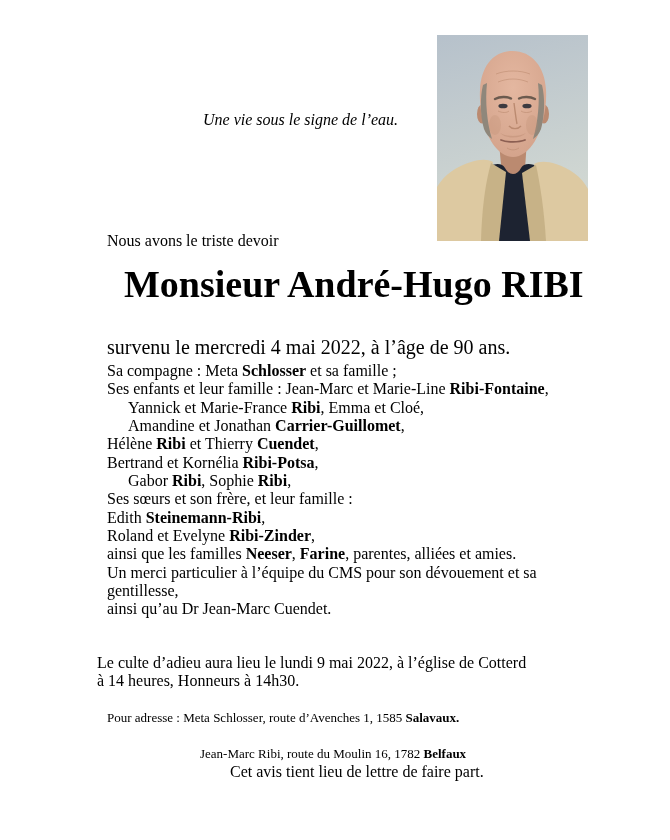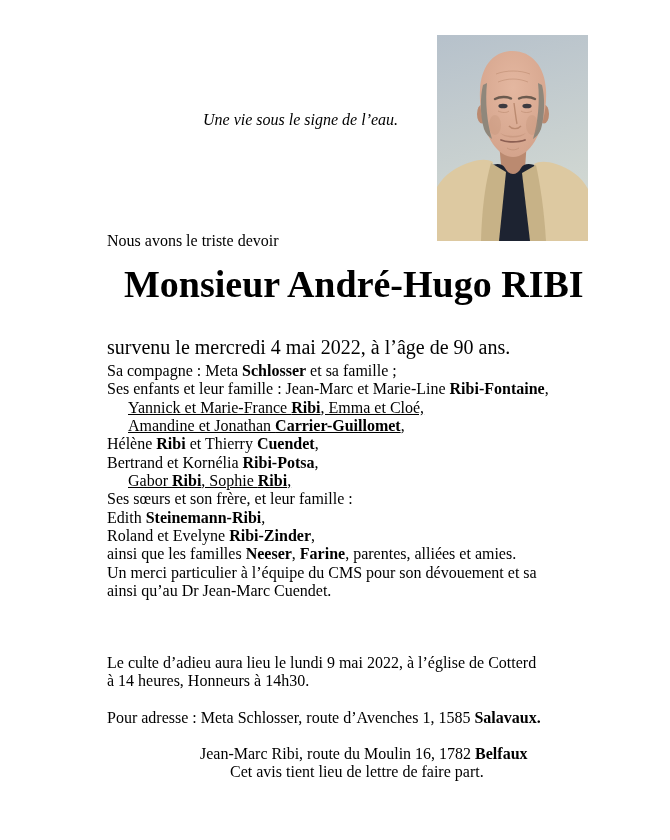--- a/index.html
+++ b/index.html
@@ -7,21 +7,21 @@
     width:670px; height:840px;
     background:#ffffff;
     position:relative;
     font-family:"Liberation Serif","DejaVu Serif",serif;
     color:#000;
     overflow:hidden;
   }
   .abs { position:absolute; }
   .line { white-space:nowrap; }
   .line .b { font-weight:bold; }
-  .indent-1 { padding-left:21px;text-decoration:underline; }
+  .indent-1 { padding-left:21px; }
   .indent-2 { padding-left:93px;margin-top:18px; }
 
   .epigraph {
     left:203px; top:111px;
     font-size:16px; font-style:italic; line-height:18.4px;text-align:right;
   }
   .intro {
     left:107px; top:211px;
     font-size:16px; line-height:21px;margin-top:19px;
   }
@@ -33,26 +33,26 @@
   }
   .death-line {
     left:107px; top:306px;
     font-size:20px; line-height:18.4px;margin-top:32px;
   }
   .family {
     left:107px; top:362px;
     font-size:16px; line-height:18.35px;
   }
   .ceremony {
-    left:107px; top:654px;
+    left:97px; top:654px;
     font-size:16px; line-height:18.35px;
   }
   .address {
     left:107px; top:709px;
-    font-size:16px; line-height:18.35px;
+    font-size:13px; line-height:18.35px;
   }
   .closing {
     left:230px; top:763px;
     font-size:16px; line-height:18.4px;
   }
   .photo {
     left:437px; top:35px; width:151px; height:206px;
   }
   .photo svg { display:block; width:151px; height:206px; }
 
@@ -142,20 +142,21 @@
     <div class="line indent-1"><span>Yannick et Marie-France </span><span class="b">Ribi</span><span>, Emma et Cloé,</span></div>
     <div class="line indent-1"><span>Amandine et Jonathan </span><span class="b">Carrier-Guillomet</span><span>,</span></div>
     <div class="line"><span>Hélène </span><span class="b">Ribi</span><span> et Thierry </span><span class="b">Cuendet</span><span>,</span></div>
     <div class="line"><span>Bertrand et Kornélia </span><span class="b">Ribi-Potsa</span><span>,</span></div>
     <div class="line indent-1"><span>Gabor </span><span class="b">Ribi</span><span>, Sophie </span><span class="b">Ribi</span><span>,</span></div>
     <div class="line"><span>Ses sœurs et son frère, et leur famille :</span></div>
     <div class="line"><span>Edith </span><span class="b">Steinemann-Ribi</span><span>,</span></div>
     <div class="line"><span>Roland et Evelyne </span><span class="b">Ribi-Zinder</span><span>,</span></div>
     <div class="line"><span>ainsi que les familles </span><span class="b">Neeser</span><span>, </span><span class="b">Farine</span><span>, parentes, alliées et amies.</span></div>
     <div class="line"><span>Un merci particulier à l’équipe du CMS pour son dévouement et sa</span></div>
+    <div class="line"><span>gentillesse,</span></div>
     <div class="line"><span>ainsi qu’au Dr Jean-Marc Cuendet.</span></div>
   </div>
 
 <div class="abs ceremony">
     <div class="line"><span>Le culte d’adieu aura lieu le lundi 9 mai 2022, à l’église de Cotterd</span></div>
     <div class="line"><span>à 14 heures, Honneurs à 14h30.</span></div>
   </div>
 
 <div class="abs address">
     <div class="line"><span>Pour adresse : Meta Schlosser, route d’Avenches 1, 1585 </span><span class="b">Salavaux.</span></div>

